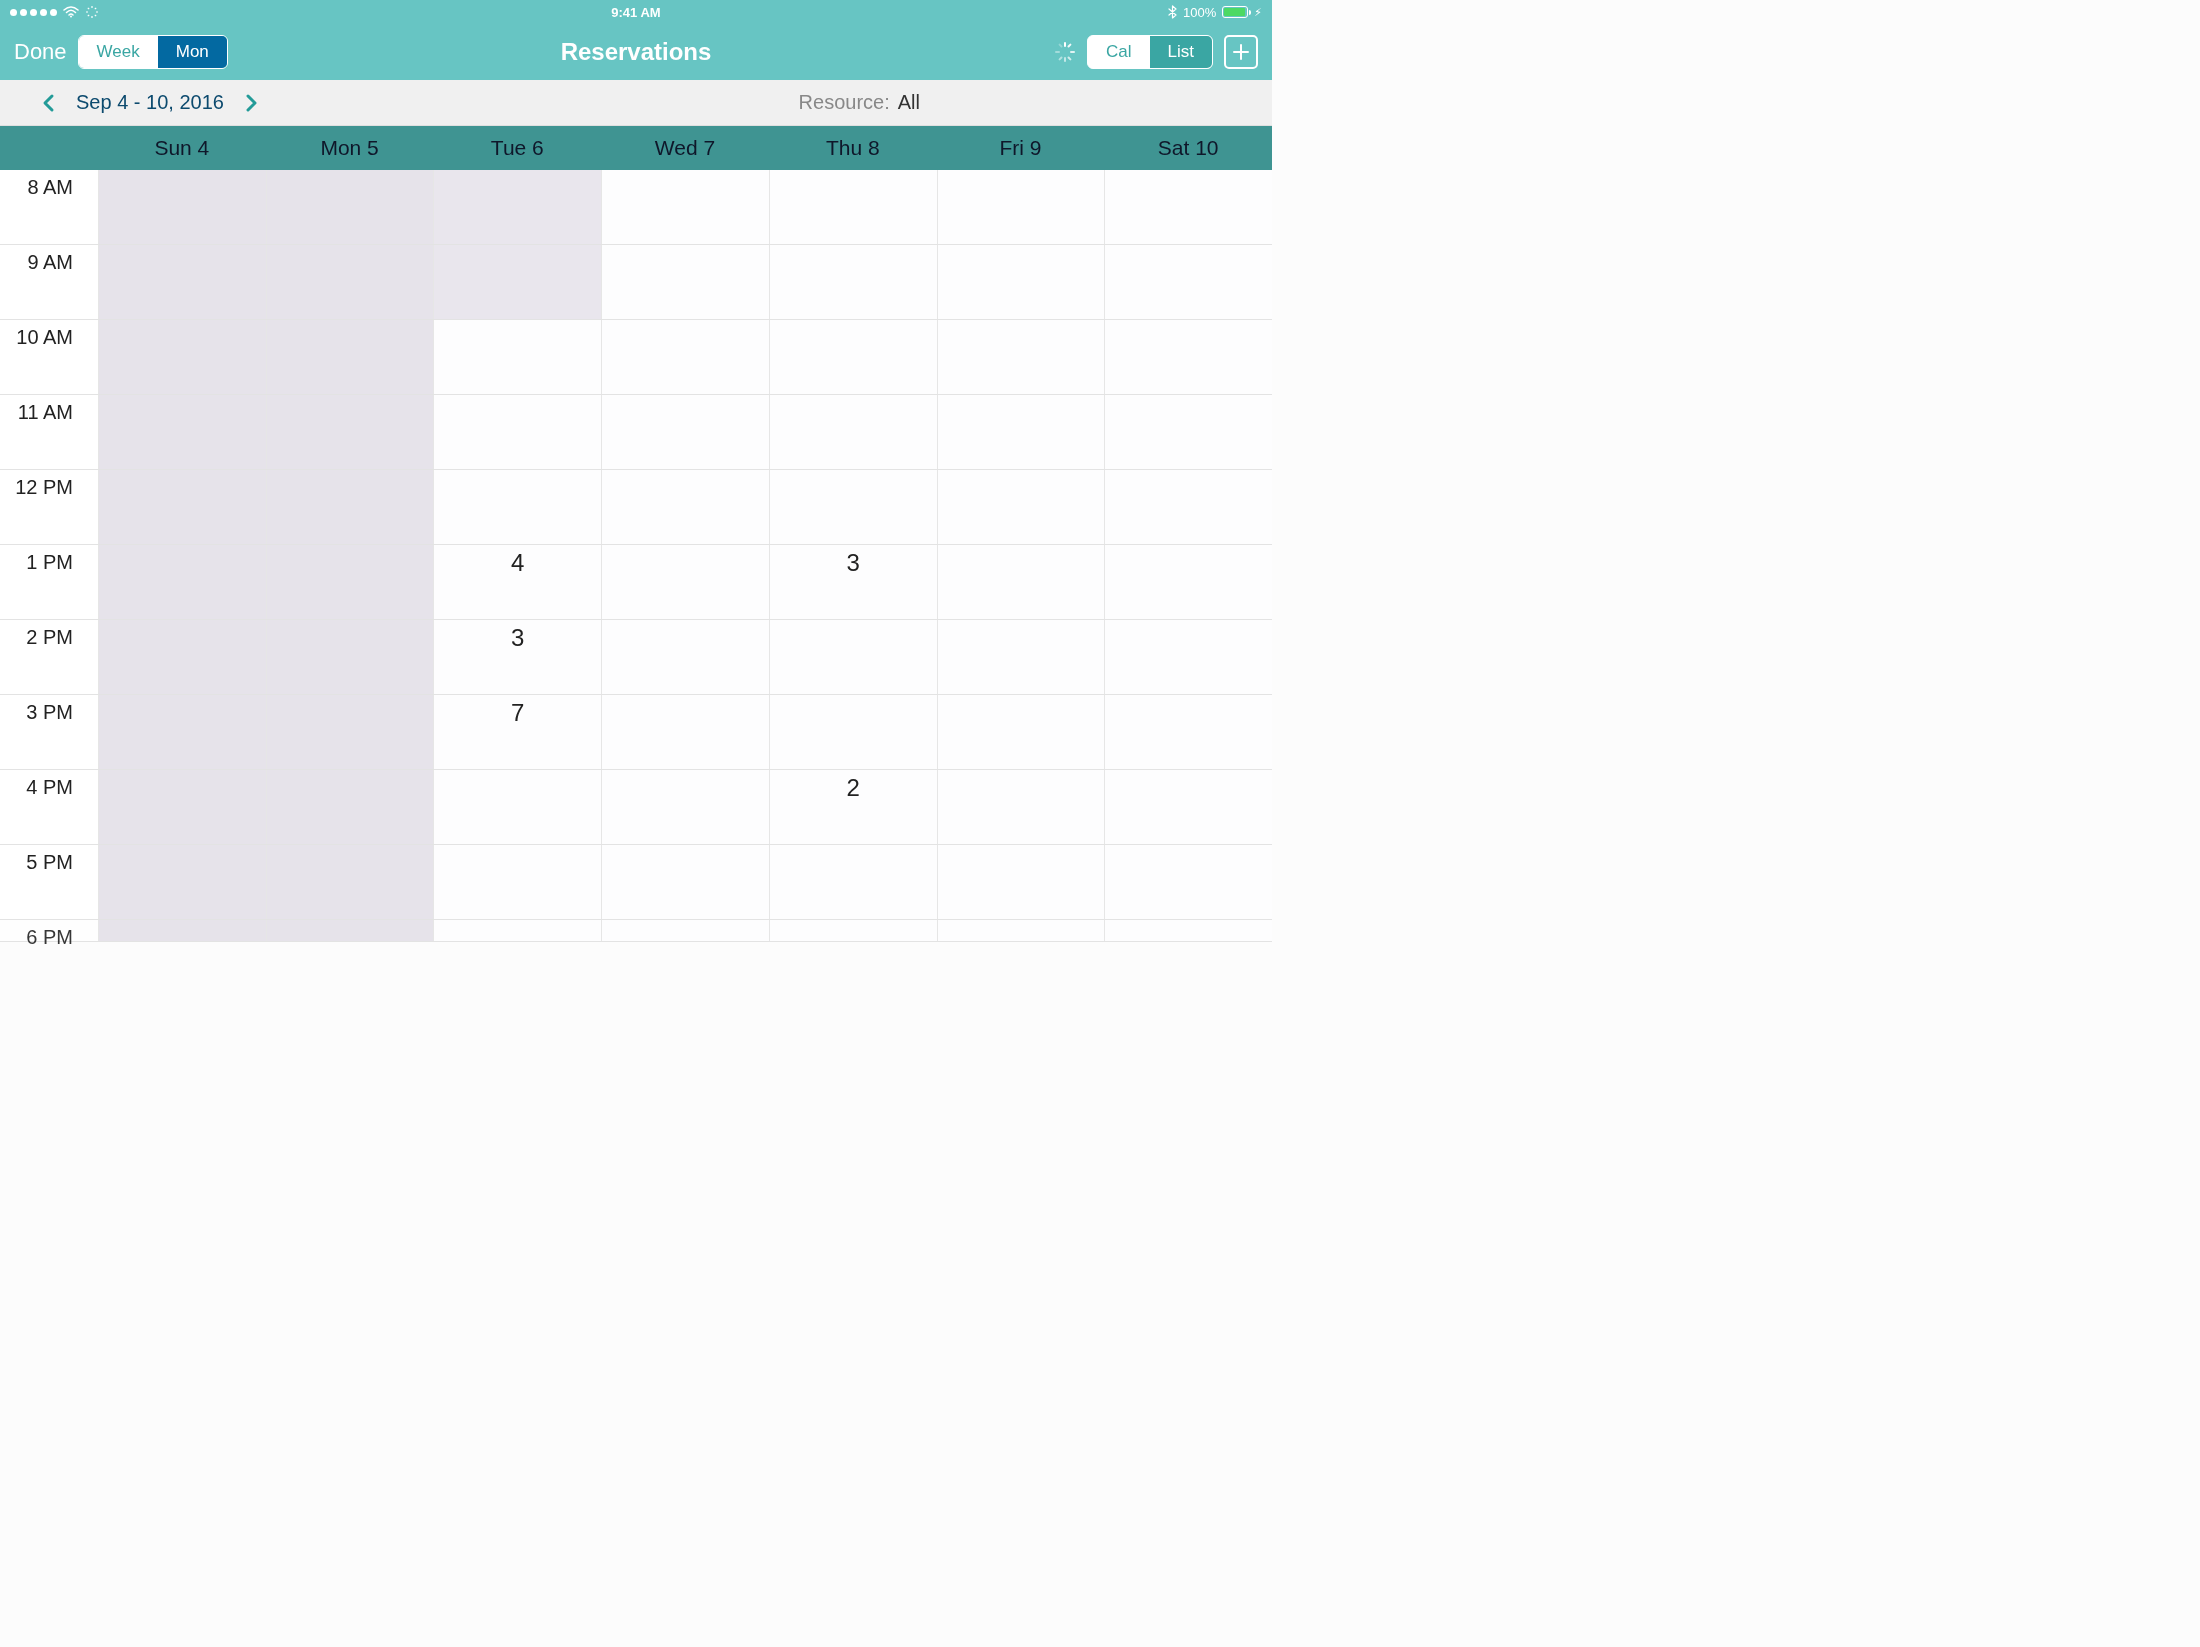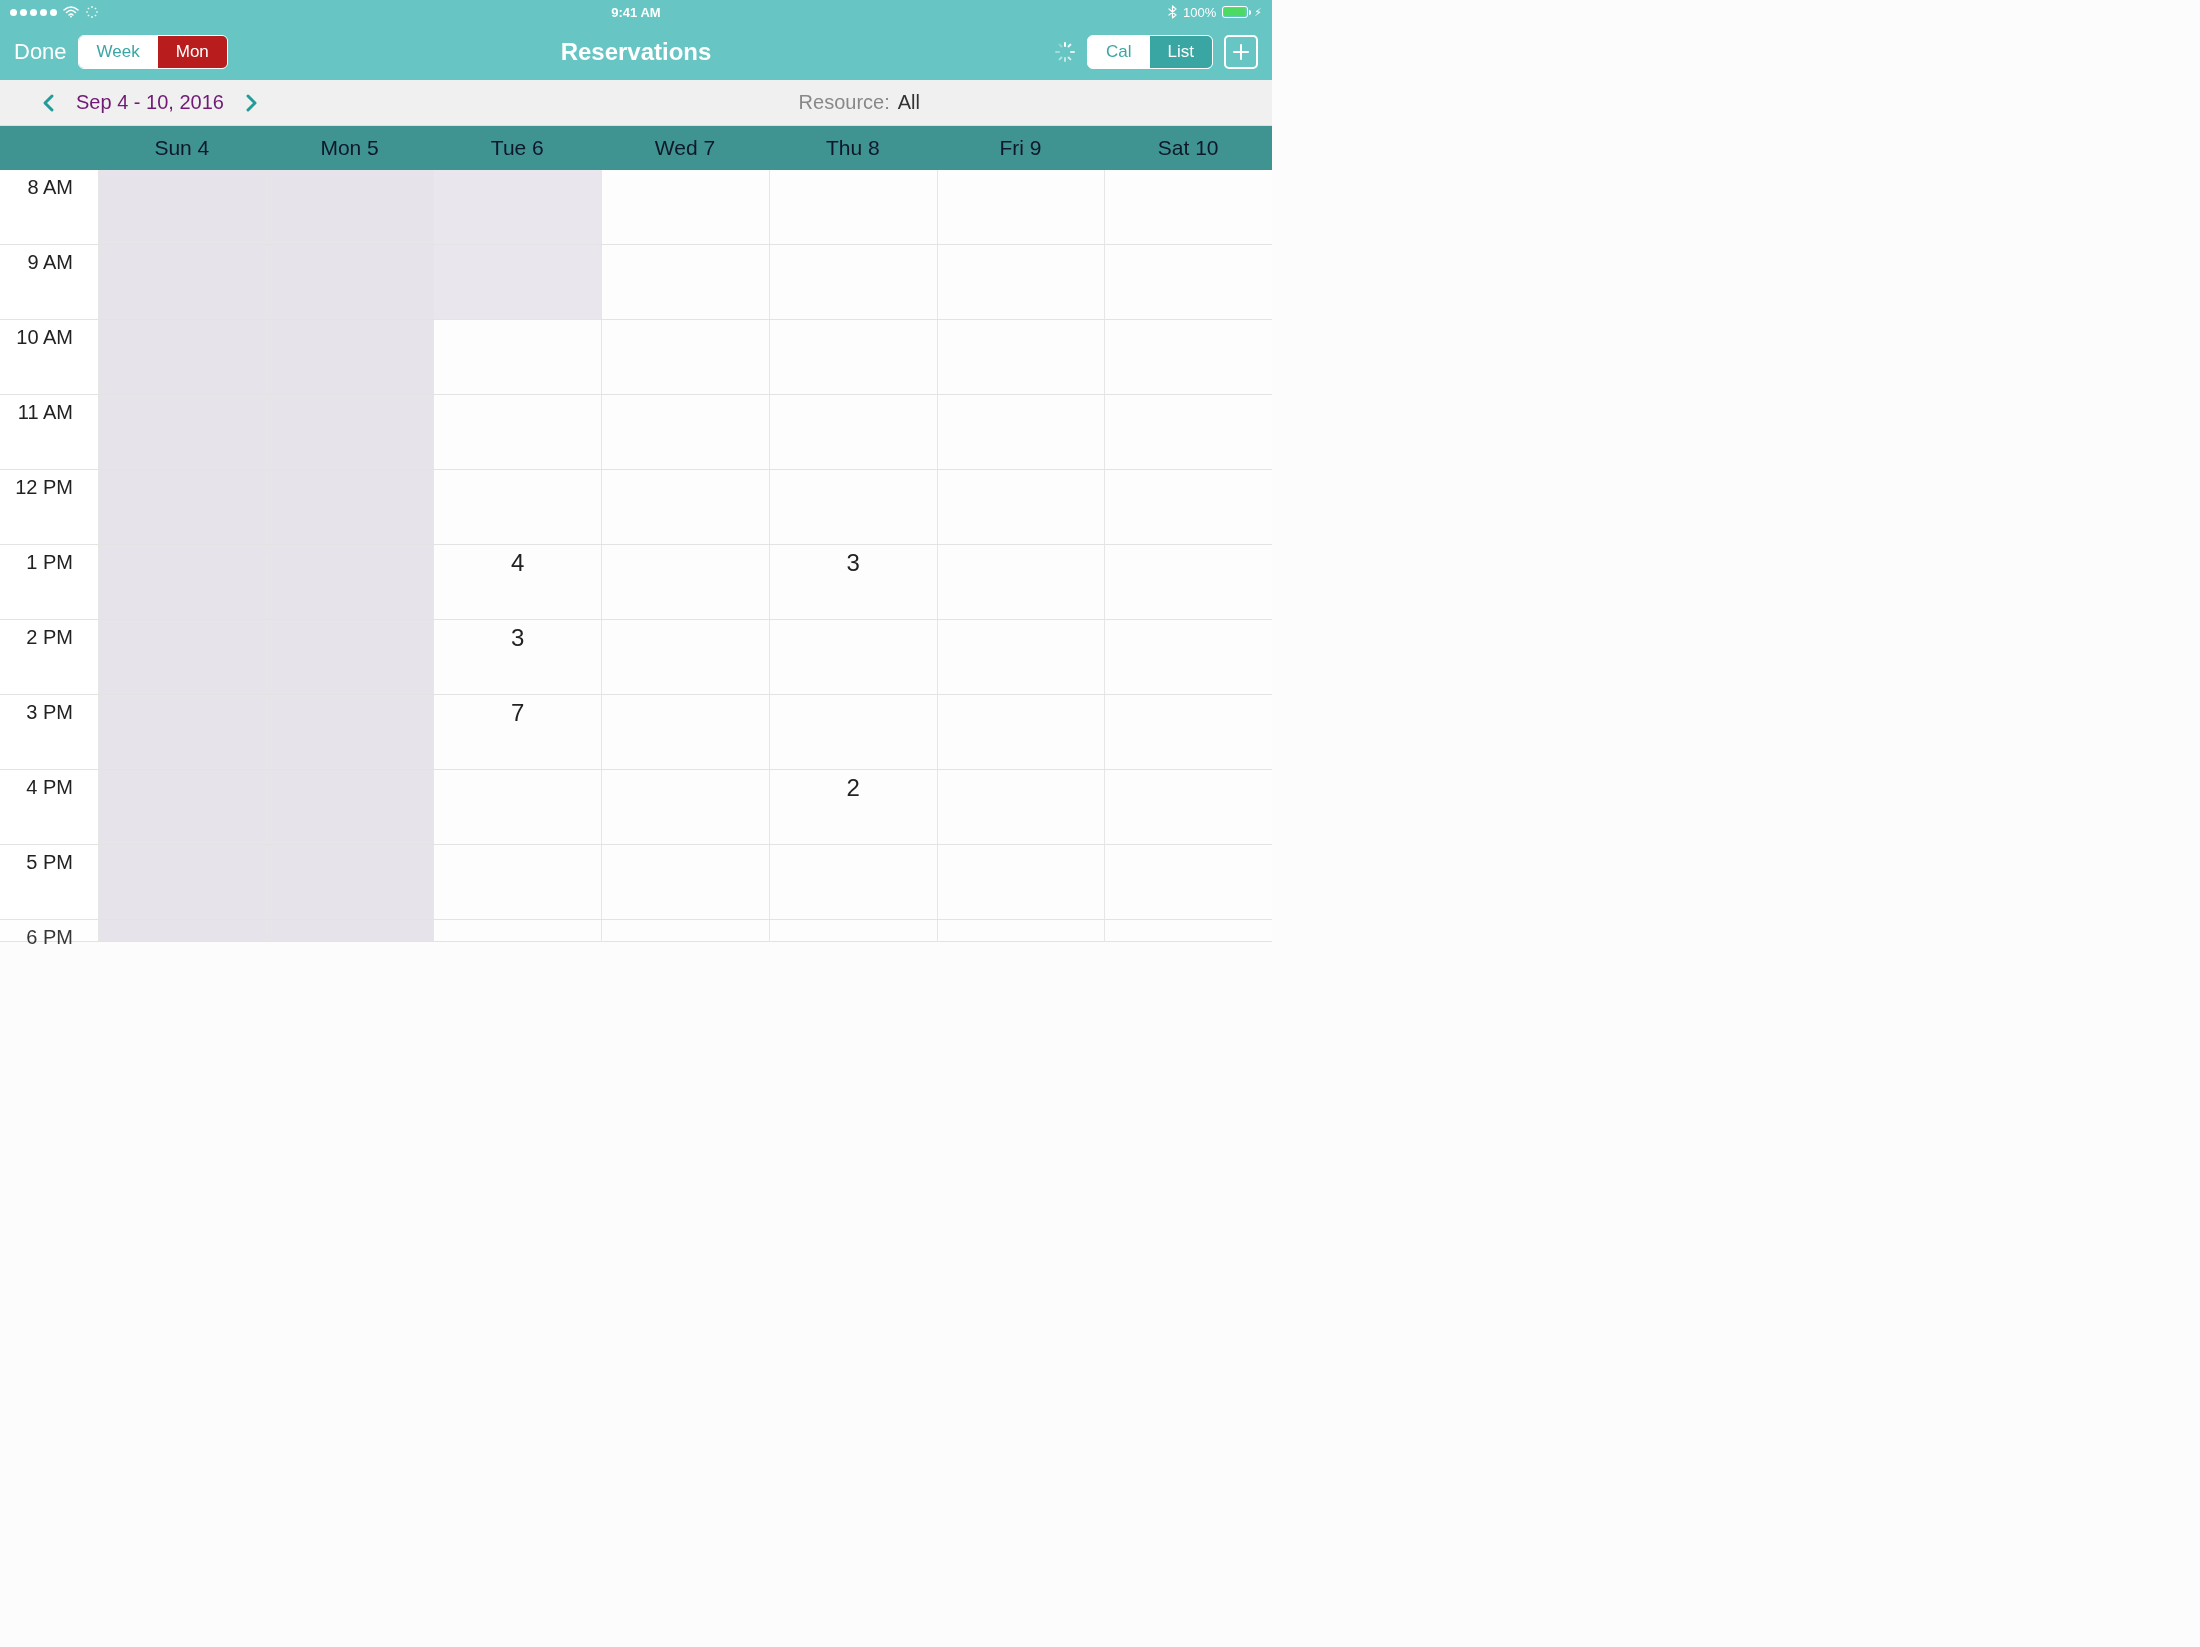--- a/index.html
+++ b/index.html
@@ -52,21 +52,21 @@
   .plus-btn { width:34px; height:34px; border:2px solid #fff; border-radius:5px; display:flex; align-items:center; justify-content:center; cursor:pointer; background:transparent;}
 
   
   .sub-bar {
     height: 46px; background:#f0f0f0; border-bottom:1px solid #e0e0e0;
     display:flex; align-items:center; justify-content:space-between; padding:0 12px 0 0;
   }
   .sub-left { display:flex; align-items:center; gap:14px; padding-left:36px;}
   .chev { width:26px; height:26px; display:flex; align-items:center; justify-content:center; cursor:pointer; background:none; border:none;}
   .chev svg path { stroke:#239b98; stroke-width:3; fill:none; stroke-linecap:round; stroke-linejoin:round;}
-  .date-range { font-size:20px; color:#701a75; }
+  .date-range { font-size:20px; color:#0c4a6e; }
   .sub-right { display:flex; align-items:center; gap:8px; font-size:20px; padding-right:340px;}
   .res-label { color:#888; }
   .res-value { color:#333; }
 
   
   .day-header {
     height:44px; background:#3f9492; display:flex; color:#0f172a; font-size:21px;
   }
   .time-gutter-head { width:98px; flex:0 0 98px; }
   .day-col-head { flex:1; display:flex; align-items:center; justify-content:center; font-weight:400;}
@@ -130,21 +130,21 @@
       </span>
     <span class="bolt">⚡︎</span>
   </div>
 </div>
 
 <div class="nav-bar">
   <div class="nav-left">
     <button class="done-btn">Done</button>
     <div class="seg">
       <button class="active">Week</button>
-      <button style="background:#b91c1c;">Mon</button>
+      <button style="background:#0369a1;">Mon</button>
     </div>
   </div>
   <div class="nav-title">Reservations</div>
   <div class="nav-right">
     <span class="spinner">
       <svg width="22" height="22" viewBox="0 0 22 22">
           <g stroke="#ffffff" stroke-width="2" stroke-linecap="round">
         <line x1="11" y1="2" x2="11" y2="5" opacity="1"></line>
             <line x1="16.4" y1="3.6" x2="14.5" y2="5.5" opacity=".9"></line>
         <line x1="20" y1="11" x2="17" y2="11" opacity=".8"></line>

